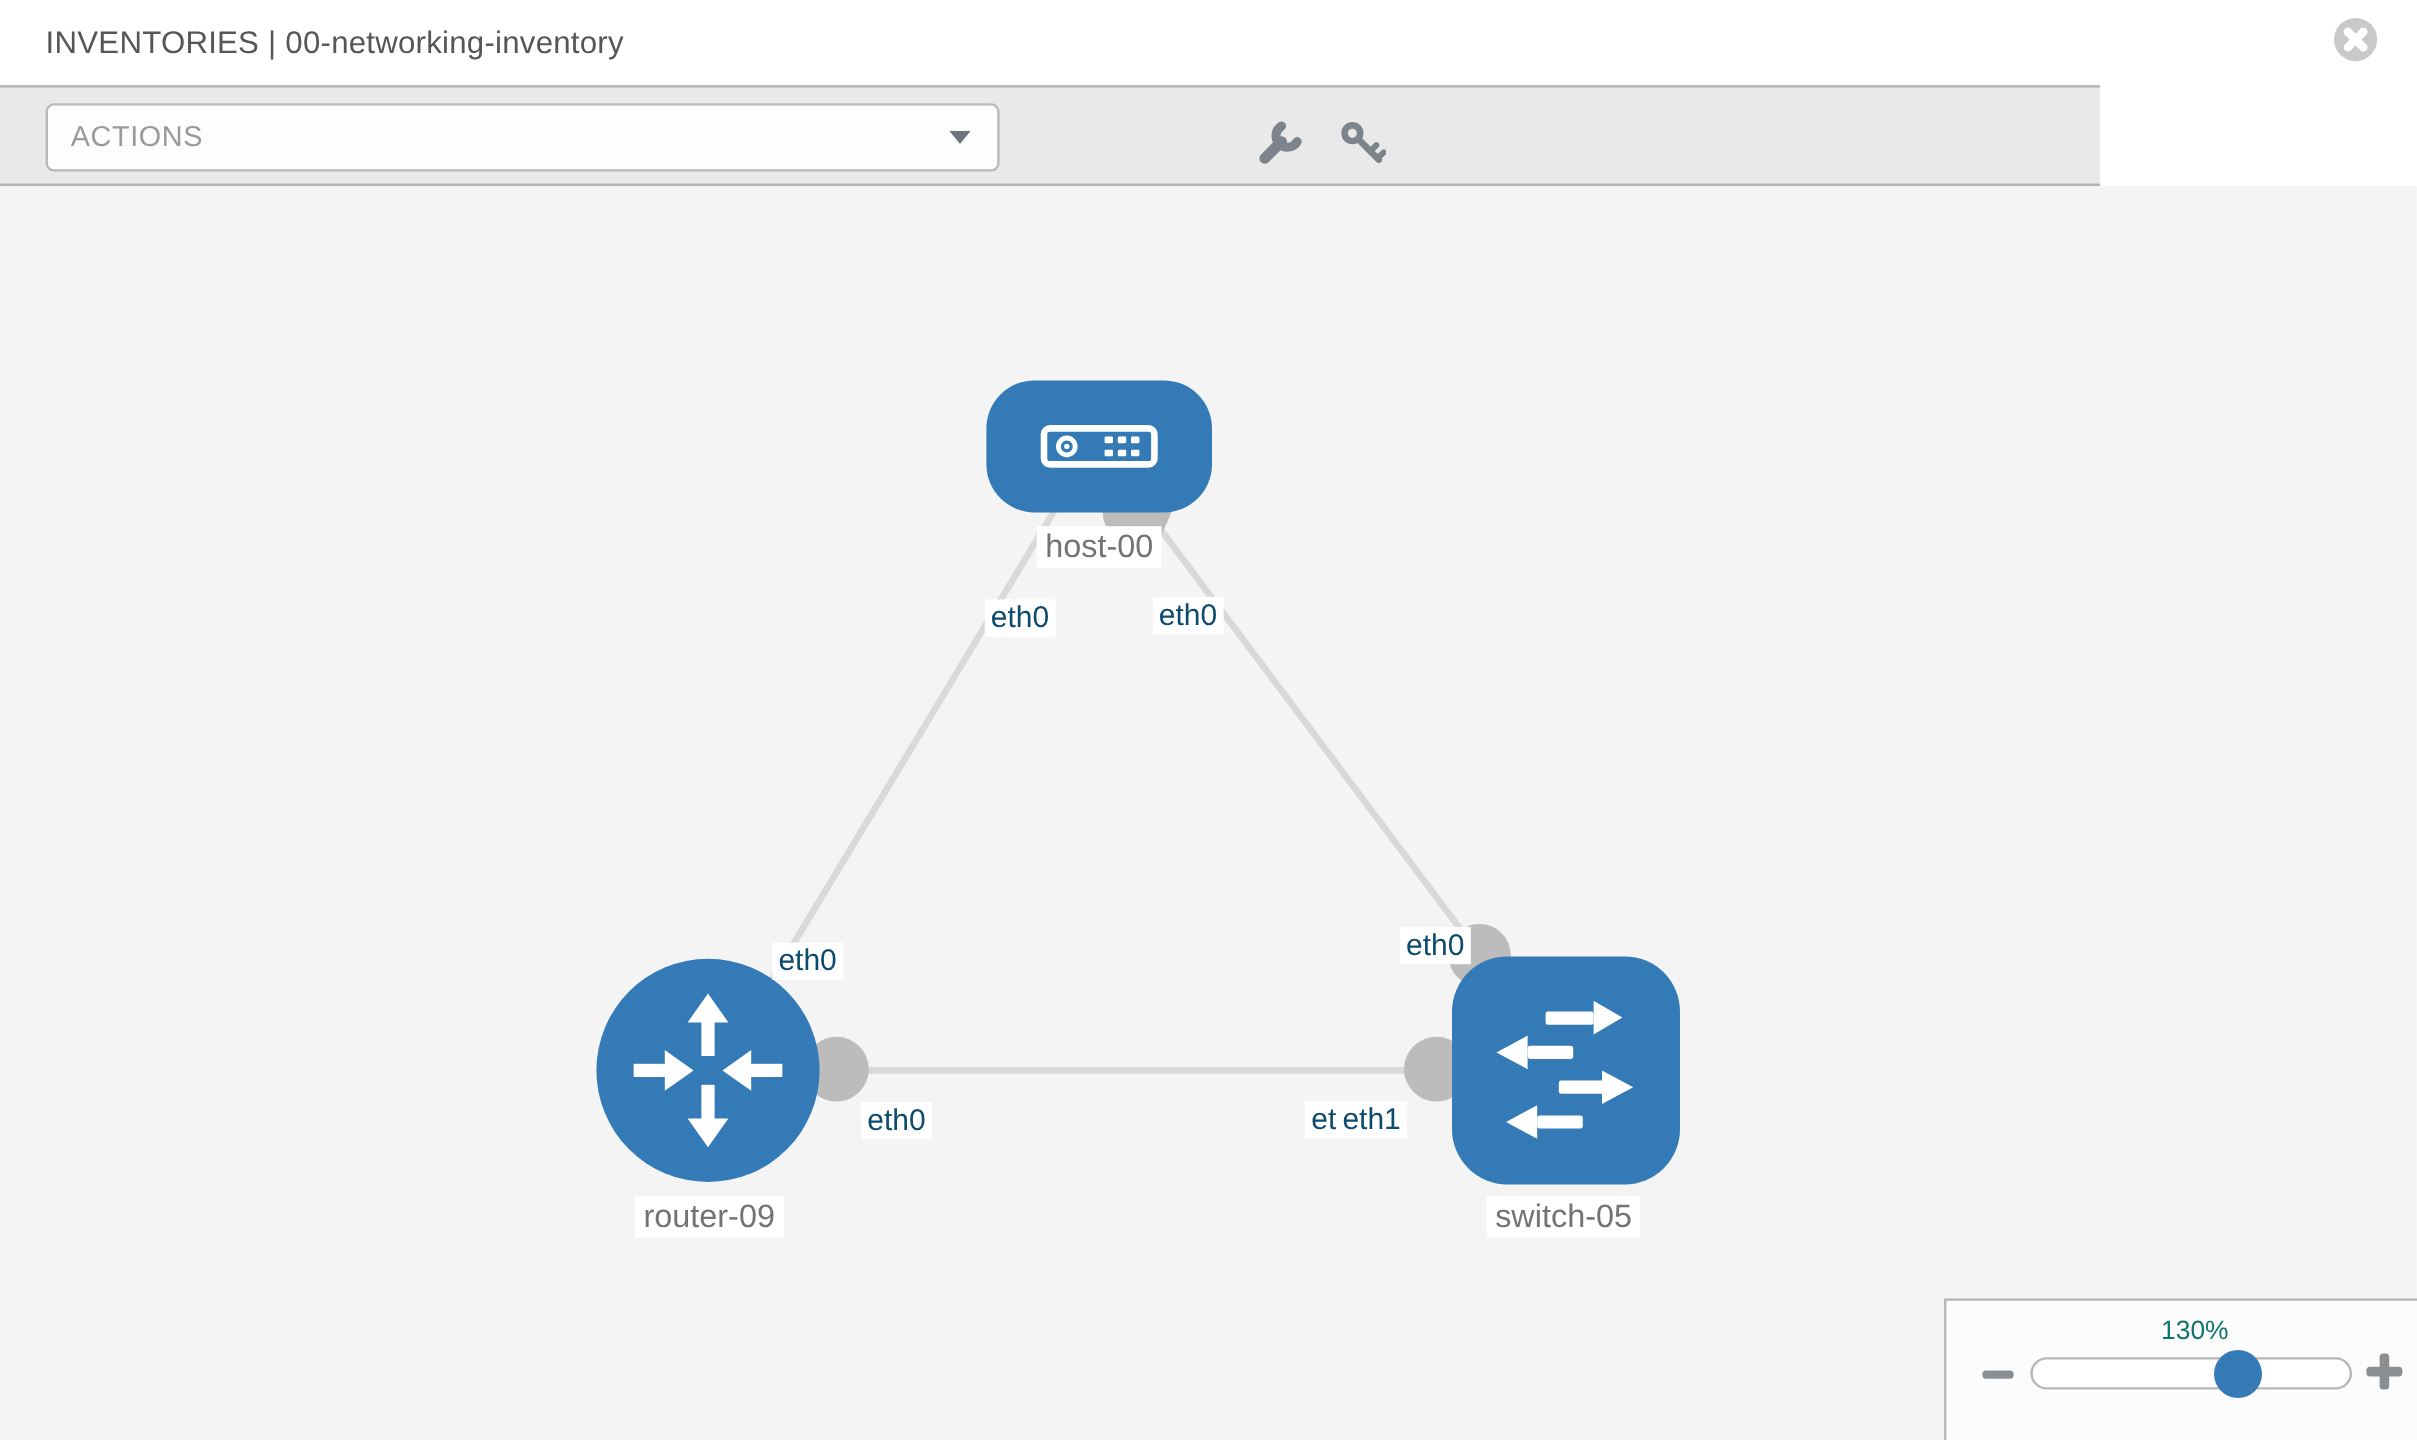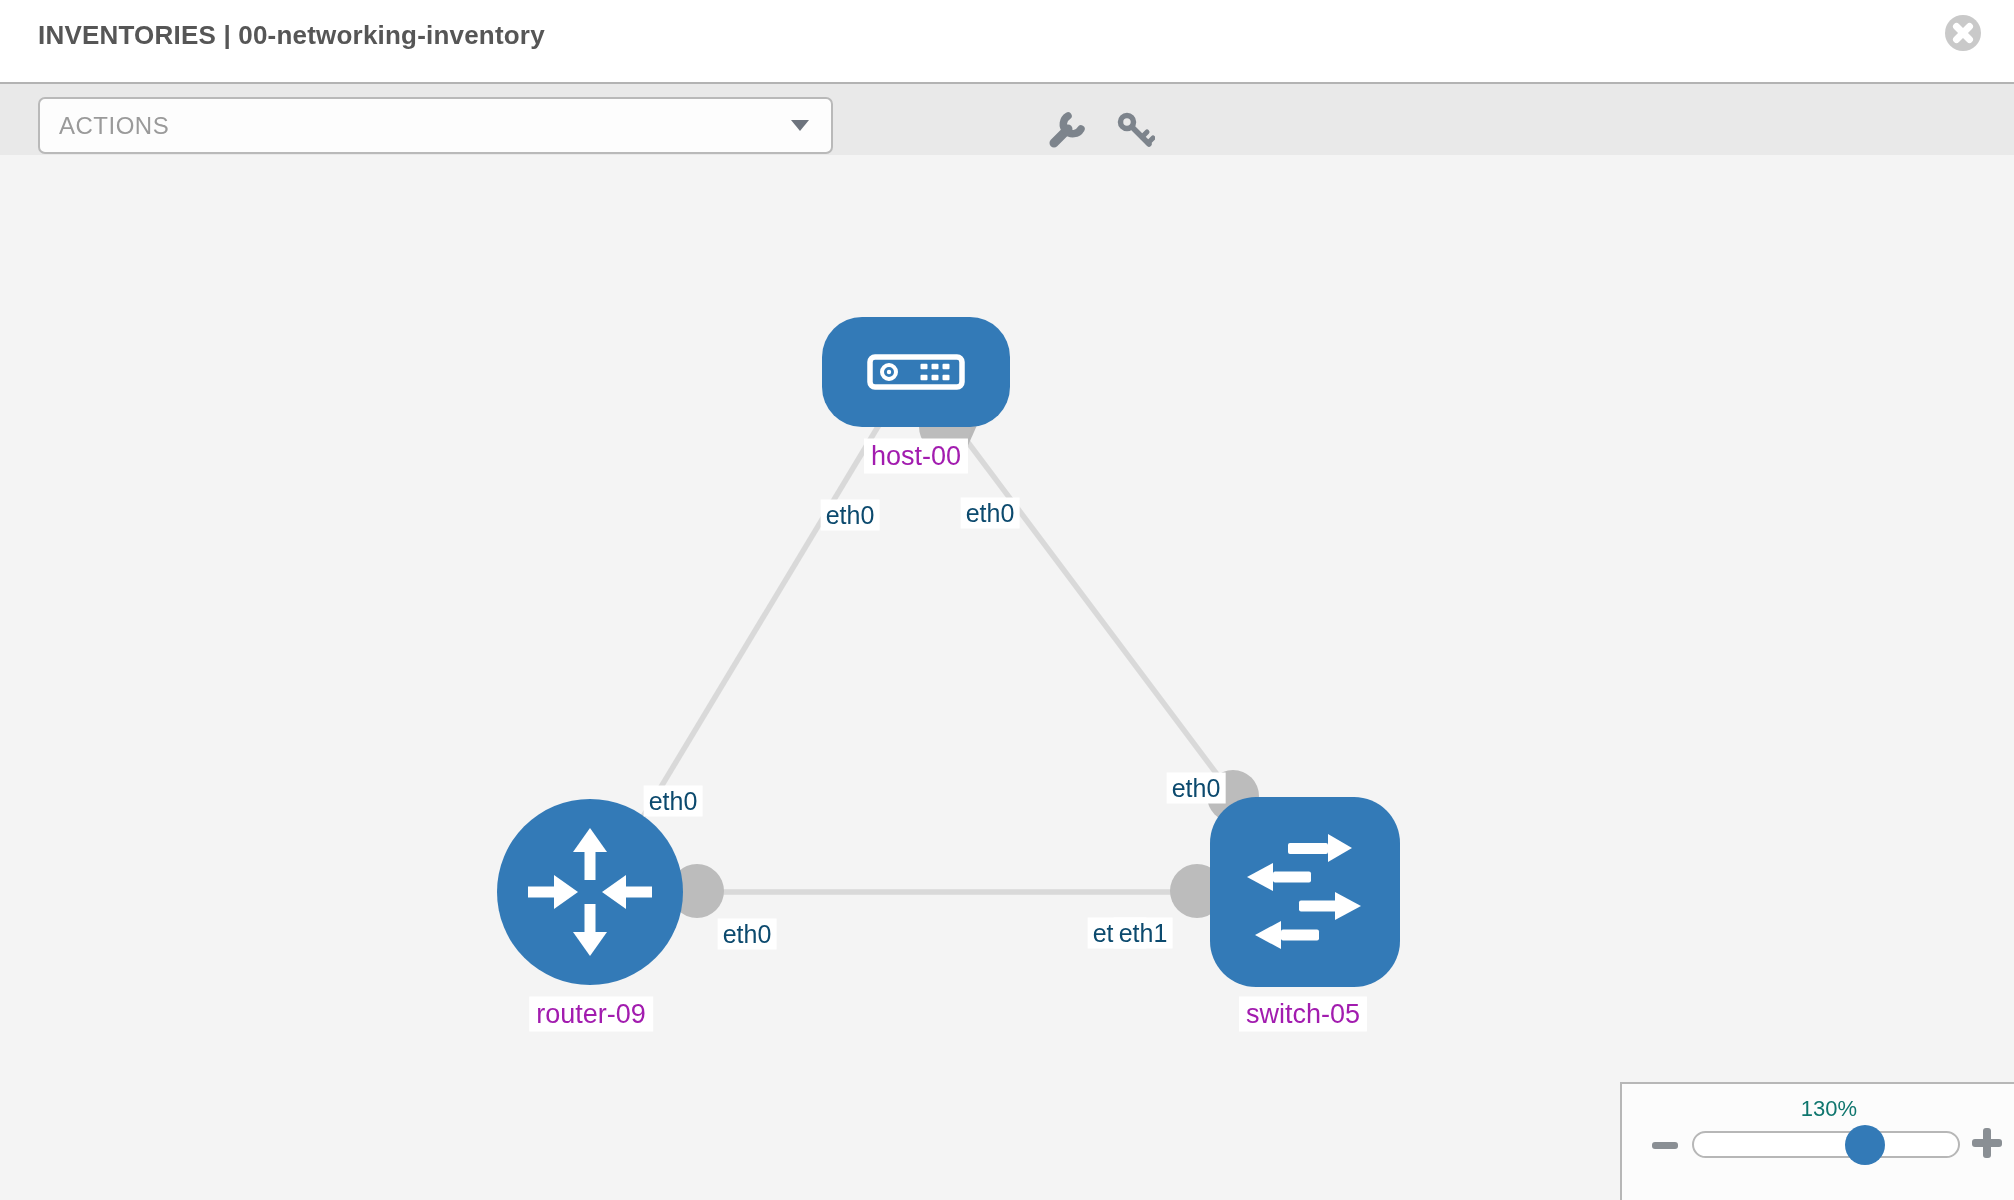--- a/index.html
+++ b/index.html
@@ -1,40 +1,40 @@
 <!DOCTYPE html>
 <html style="--accent: #337ab7;"><head>
 <meta charset="utf-8">
 <style>
   html,body{margin:0;padding:0;width:2014px;height:1200px;overflow:hidden;
     font-family:"Liberation Sans",sans-serif;background:#fff;}
   
   .header{position:absolute;left:0;top:0;width:2014px;height:71px;background:#fff;}
   .header-title{position:absolute;left:38px;top:0;height:71px;display:flex;align-items:center;
-    font-size:26px;font-weight:700;color:#565656;letter-spacing:.2px;}
+    font-size:26px;font-weight:400;color:#565656;letter-spacing:.2px;}
   .close-btn{position:absolute;left:1944px;top:14px;width:38px;height:38px;cursor:pointer;}
   
-  .toolbar{position:absolute;left:0;top:71px;width:2014px;height:84px;background:#e9e9e9;
-    border-top:2px solid #b3b3b3;border-bottom:2px solid #b3b3b3;box-sizing:border-box;margin-top:11px;}
+  .toolbar{position:absolute;left:0;top:71px;width:1750px;height:84px;background:#e9e9e9;
+    border-top:2px solid #b3b3b3;border-bottom:2px solid #b3b3b3;box-sizing:border-box;}
   .dropdown{position:absolute;top:13px;height:57px;background:#fdfdfd;border:2px solid #b9b9b9;
     border-radius:7px;box-sizing:border-box;display:flex;align-items:center;}
   .dd-actions{left:38px;width:795px;}
   .dd-search{left:1182px;width:796px;}
   .dd-label{font-size:24px;color:#9a9a9a;padding-left:19px;letter-spacing:.5px;flex:1;}
   .search-input{flex:1;border:none;outline:none;background:transparent;font-family:"Liberation Sans",sans-serif;
     font-size:24px;color:#555;padding-left:19px;}
   .search-input::placeholder{color:#9a9a9a;letter-spacing:.5px;opacity:1;}
   .caret{width:18px;height:11px;margin-right:22px;flex:0 0 auto;}
   .tool-icon{position:absolute;top:26px;width:40px;height:40px;cursor:pointer;}
   .icon-wrench{left:1047px;}
   .icon-key{left:1115px;}
   
   .canvas{position:absolute;left:0;top:155px;width:2014px;height:1045px;background:#f4f4f4;}
   .canvas svg{position:absolute;left:0;top:0;}
-  .node-label{position:absolute;transform:translate(-50%,-50%);background:#fff;color:#a21caf;
+  .node-label{position:absolute;transform:translate(-50%,-50%);background:#fff;color:#737373;
     font-size:27px;padding:2px 7px;white-space:nowrap;}
   .port-label{position:absolute;transform:translate(-50%,-50%);background:#fff;color:#0c4a6e;
     font-size:25px;padding:1px 5px;white-space:nowrap;margin-top:48px;}
   
   .zoom-panel{position:absolute;left:1620px;top:1082px;width:440px;height:142px;background:#fcfcfc;
     border:2px solid #b7b7b7;box-sizing:border-box;}
   .zoom-level{position:absolute;left:207px;top:12px;transform:translateX(-50%);
     font-size:22px;color:#0f766e;}
   .zoom-minus{position:absolute;left:30px;top:54px;width:26px;height:16px;cursor:pointer;}
   .zoom-plus{position:absolute;left:350px;top:44px;width:30px;height:30px;cursor:pointer;}

